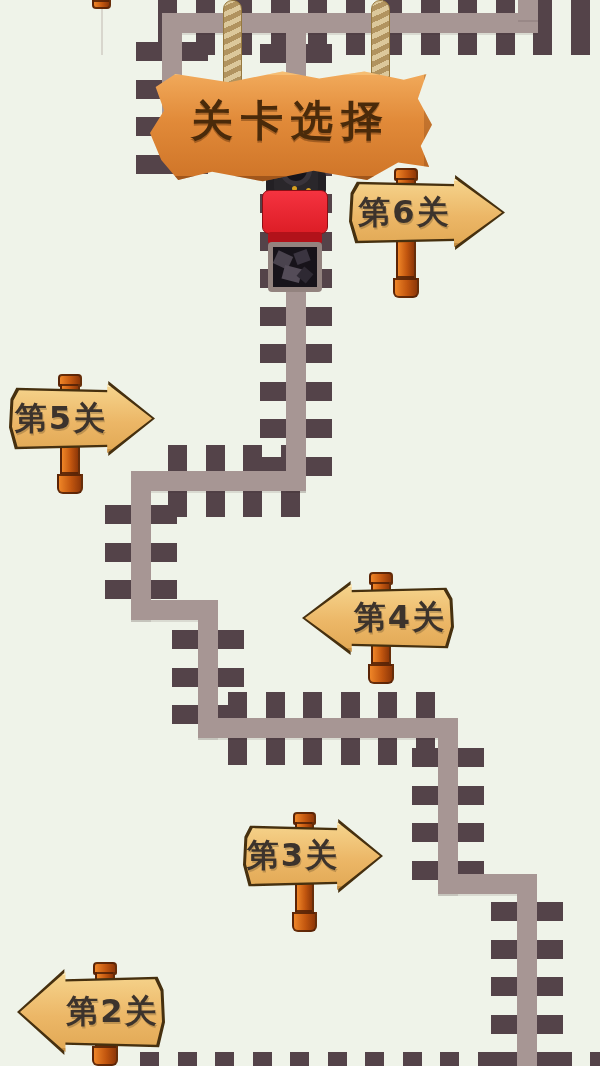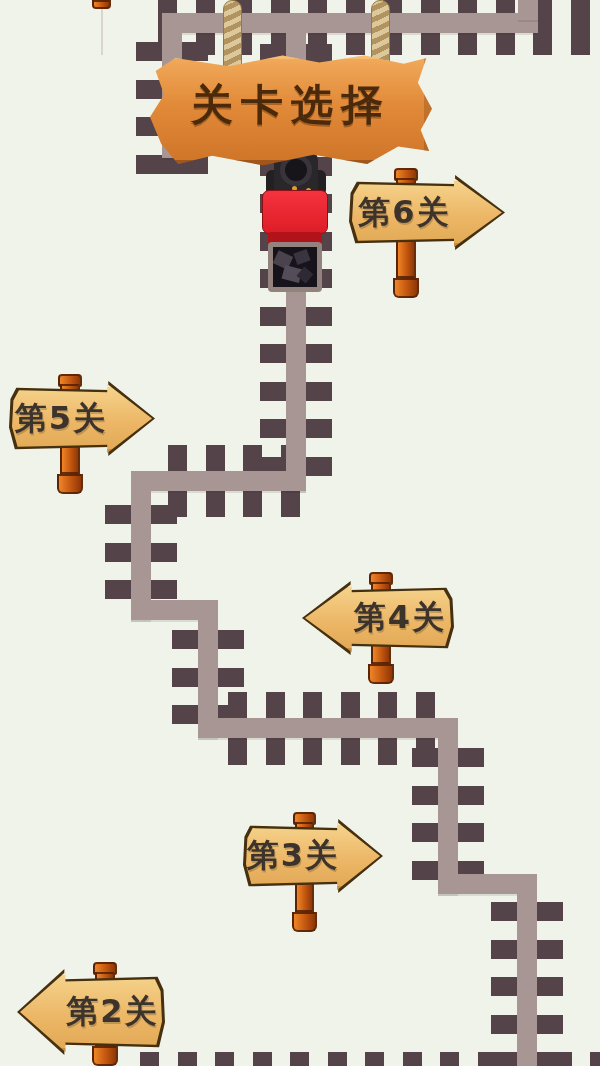--- a/index.html
+++ b/index.html
@@ -145,21 +145,21 @@
     <div style="left:15px;top:99px;width:44px;height:40px;background:#17131a;">
       <div style="left:2px;top:6px;width:16px;height:14px;background:#4a434e;transform:rotate(25deg);"></div>
       <div style="left:22px;top:4px;width:14px;height:12px;background:#3a3440;transform:rotate(-20deg);"></div>
       <div style="left:10px;top:20px;width:18px;height:14px;background:#544c58;transform:rotate(15deg);"></div>
       <div style="left:26px;top:22px;width:12px;height:12px;background:#2e2933;transform:rotate(40deg);"></div>
     </div>
   </div>
 
   <div class="rope" style="left:223px;top:0;"></div>
   <div class="rope" style="left:371px;top:0;"></div>
-  <div style="left:150px;top:52px;width:282px;height:118px;">
+  <div style="left:150px;top:68px;width:282px;height:118px;">
     <div class="banner-plank"></div>
     <div class="banner-title">关卡选择</div>
   </div>
 
   <div id="signs">
       <div style="left: 0px; top: 0px; position: absolute;">
         <div class="post-piece" style="left: 394px; top: 168px; width: 24px; height: 13px; border-radius: 4px 4px 2px 2px; position: absolute;"></div>
         <div class="post-piece" style="left: 396px; top: 178px; width: 20px; height: 100px; position: absolute;"></div>
         <div class="post-piece" style="left: 393px; top: 278px; width: 26px; height: 20px; border-radius: 0px 0px 6px 6px; position: absolute;"></div>
         <div class="board-outer clip-right" style="left: 349px; top: 175px; width: 156px; height: 75px; position: absolute;"></div>

